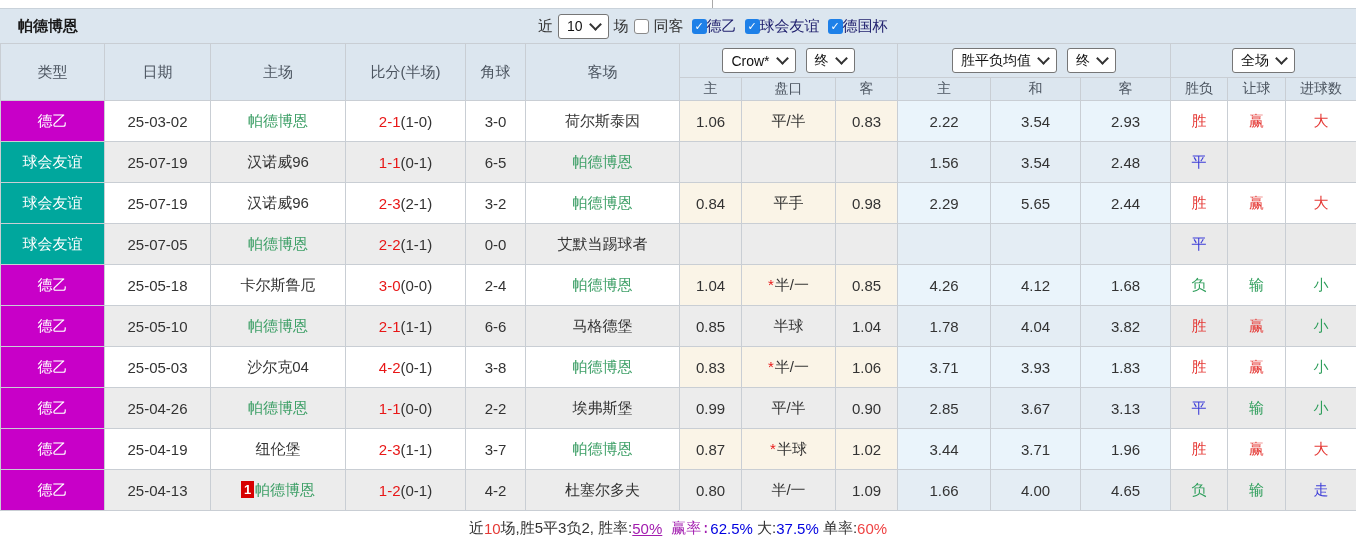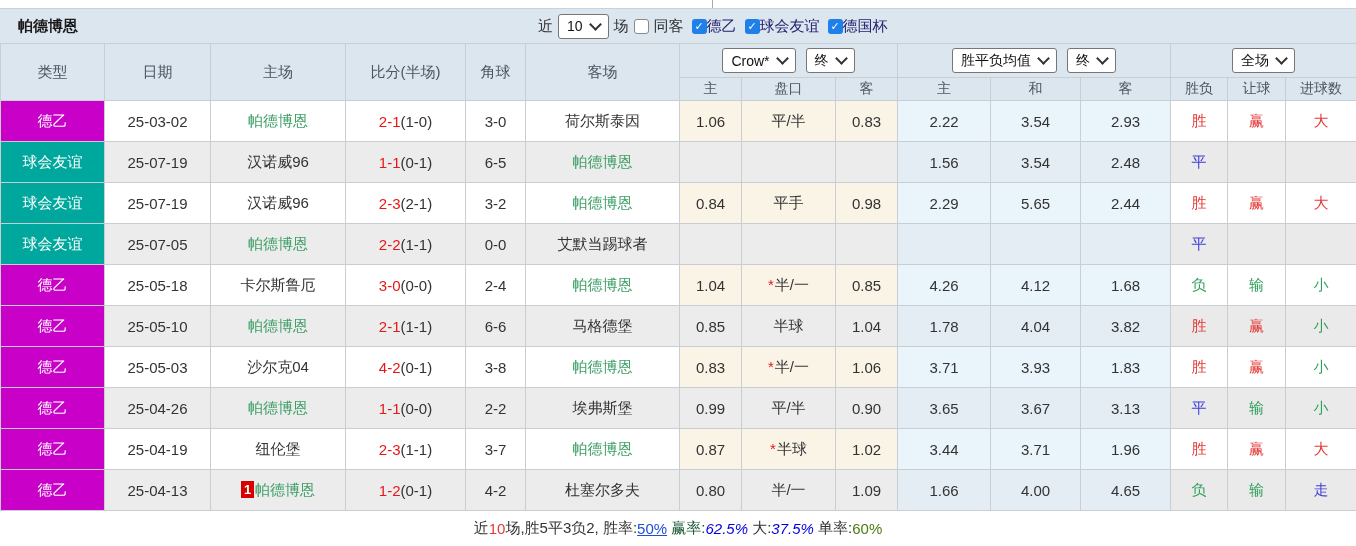--- a/index.html
+++ b/index.html
@@ -283,21 +283,21 @@
         <tr>
           <td class="c-type" style="background: rgb(200, 0, 200);">德乙</td>
           <td class="c-left">25-04-26</td>
           <td class="c-left"><span class="team-self">帕德博恩</span></td>
           <td class="c-left"><span class="score-main">1-1</span><span class="half">(0-0)</span></td>
           <td class="c-left">2-2</td>
           <td class="c-left"><span>埃弗斯堡</span></td>
           <td class="c-crow">0.99</td>
           <td class="c-crow"><span>平/半</span></td>
           <td class="c-crow">0.90</td>
-          <td class="c-avg">3.65</td>
+          <td class="c-avg">2.85</td>
           <td class="c-avg">3.67</td>
           <td class="c-avg">3.13</td>
           <td class="c-res" style="color: rgb(61, 61, 216);">平</td>
           <td class="c-res" style="color: rgb(46, 158, 91);">输</td>
           <td class="c-res" style="color: rgb(46, 158, 91);">小</td>
         </tr>
         <tr>
           <td class="c-type" style="background: rgb(200, 0, 200);">德乙</td>
           <td class="c-left">25-04-19</td>
           <td class="c-left"><span>纽伦堡</span></td>
@@ -331,21 +331,21 @@
           <td class="c-res" style="color: rgb(46, 158, 91);">输</td>
           <td class="c-res" style="color: rgb(61, 61, 216);">走</td>
         </tr>
       </tbody>
   </table>
 
   <div class="footer">
       <span style="color: rgb(51, 51, 51);">近</span>
       <span style="color: rgb(229, 57, 53);">10</span>
       <span style="color: rgb(51, 51, 51);">场,胜5平3负2, 胜率:</span>
-      <span style="color: #1d4ed8; text-decoration: underline;">50%</span>
-      <span style="color: #14532d;"> 赢率:</span>
-      <span style="color: rgb(0, 0, 224); font-style: italic;">62.5%</span>
+      <span style="color: #a21caf; text-decoration: underline;">50%</span>
+      <span style="color: #a21caf; font-family: Liberation Mono, monospace;"> 赢率:</span>
+      <span style="color: rgb(0, 0, 224);">62.5%</span>
       <span style="color: rgb(51, 51, 51);"> 大:</span>
-      <span style="color: rgb(0, 0, 224); font-style: italic;">37.5%</span>
+      <span style="color: rgb(0, 0, 224);">37.5%</span>
       <span style="color: rgb(51, 51, 51);"> 单率:</span>
-      <span style="color: #4d7c0f;">60%</span>
+      <span style="color: #ef4444;">60%</span>
     </div>
 </div>
 
 </body></html>

